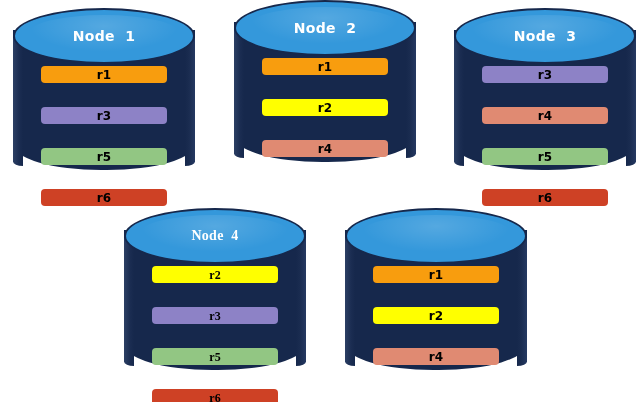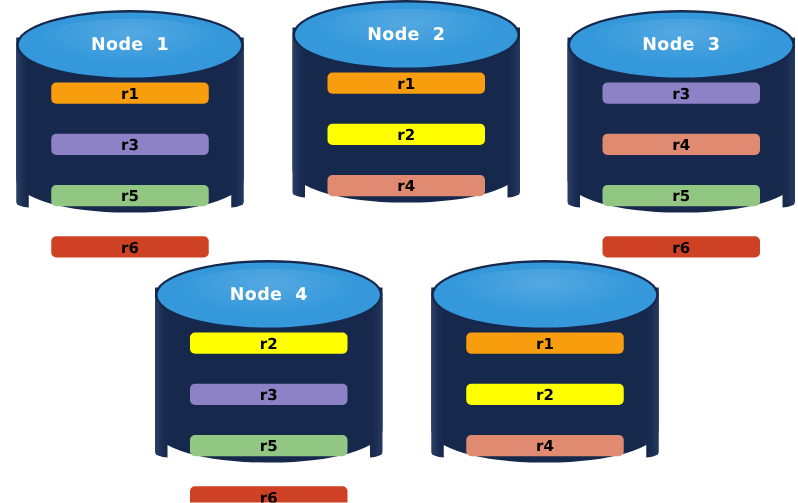--- a/index.html
+++ b/index.html
@@ -121,21 +121,21 @@
     font-size: 12px;
     font-weight: bold;
     line-height: 1;
   }
   .replica-bar:last-child { margin-bottom: 0; }
 
   
   #node-1 { left: 13px;  top: 8px;   }
   #node-2 { left: 234px; top: 0;   }
   #node-3 { left: 454px; top: 8px;   }
-  #node-4 { left: 124px; top: 208px; }
+  #node-4 { left: 124px; top: 208px; font-family: Liberation Serif, serif; }
   #node-5 { left: 345px; top: 208px; }
 </style>
 </head>
 <body>
 
 <div id="diagram">
     <div class="node" id="node-1">
       <div class="cyl-body" style="background: rgb(22, 40, 76); border-color: rgb(22, 40, 76);"></div>
       <div class="cyl-shadow-left"></div>
       <div class="cyl-shadow-right"></div>

